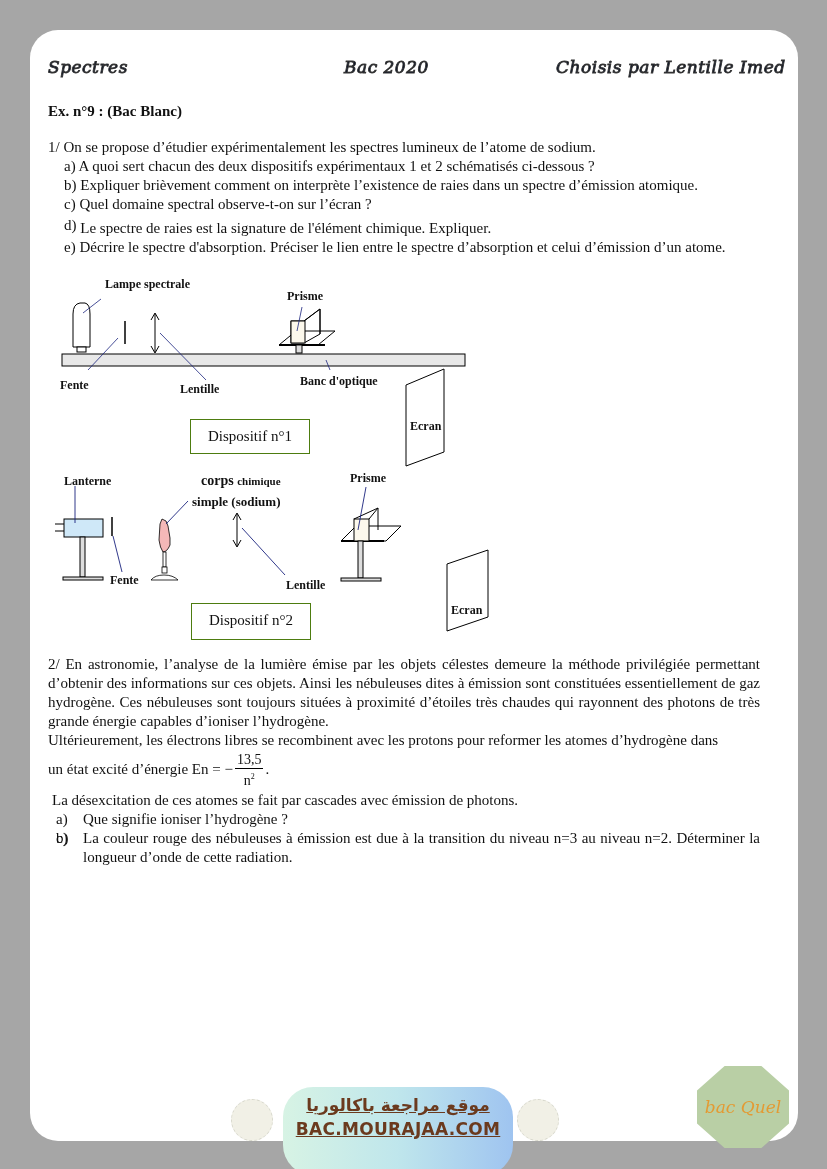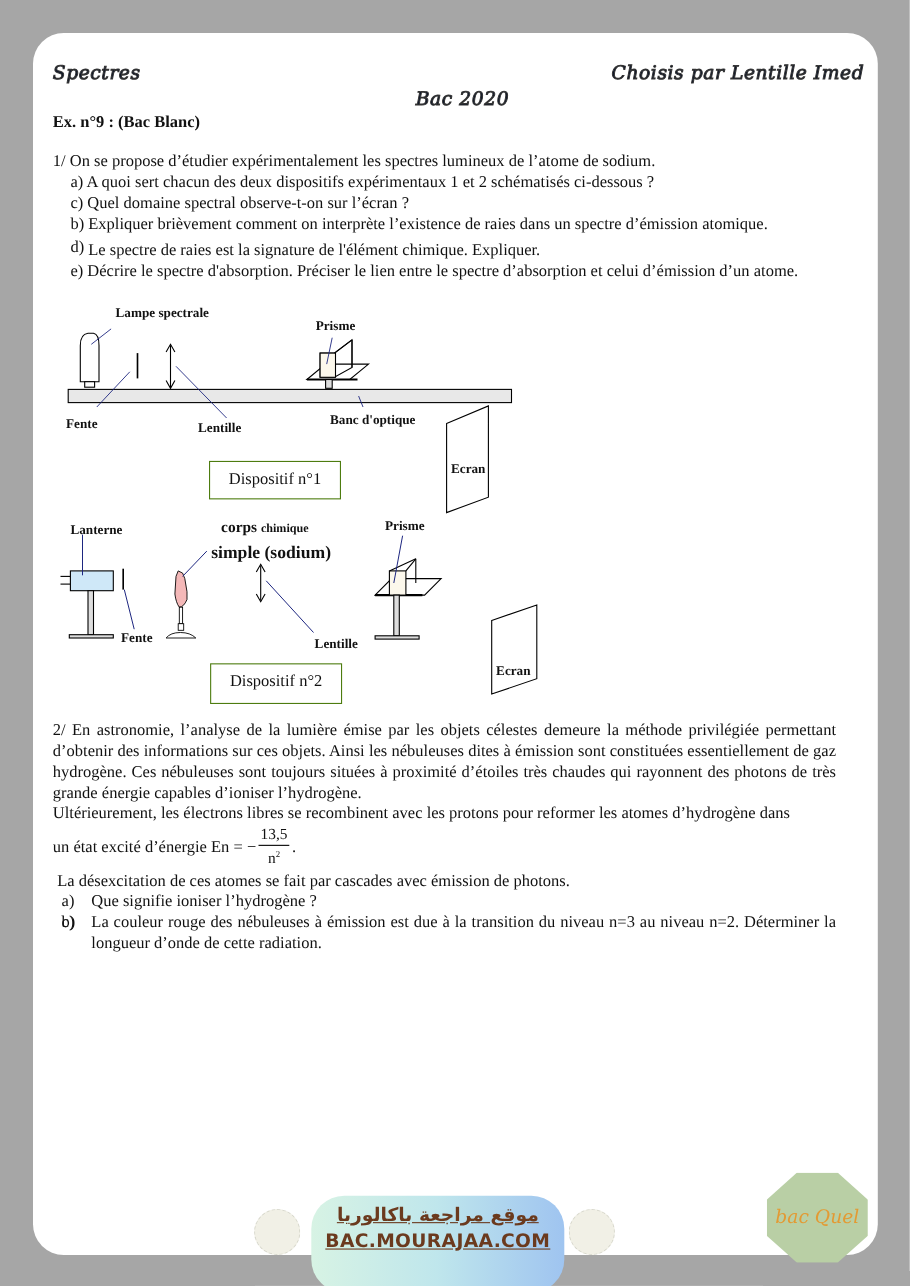--- a/index.html
+++ b/index.html
@@ -84,30 +84,30 @@
     font-family: "DejaVu Serif", serif; font-style: italic;
     font-size: 17px; text-align: center; line-height: 82px;
   }
 </style>
 </head>
 <body>
 
 <div class="page"></div>
 
 <div class="hdr outline" style="left:48px;">Spectres</div>
-<div class="hdr outline" style="left:378px;margin-top:23px;">Bac 2020</div>
+<div class="hdr outline" style="left:344px;">Bac 2020</div>
 <div class="hdr outline" style="left:556px;">Choisis par Lentille Imed</div>
 
 <div class="ex-title">Ex. n°9 :  (Bac Blanc)</div>
 
 <div class="txt" style="top:138px;">
   <p>1/ On se propose d’étudier expérimentalement les spectres  lumineux de l’atome de sodium.</p>
   <p class="ind"><span>a)</span> <span>A quoi sert chacun des deux dispositifs expérimentaux 1 et 2 schématisés ci-dessous ?</span></p>
+  <p class="ind"><span>b)</span> <span>Expliquer brièvement comment on interprète l’existence de raies dans un spectre d’émission atomique.</span></p>
   <p class="ind"><span>c)</span> <span>Quel domaine spectral observe-t-on sur l’écran ?</span></p>
-  <p class="ind"><span>b)</span> <span>Expliquer brièvement comment on interprète l’existence de raies dans un spectre d’émission atomique.</span></p>
   <p class="ind" style="margin-top:2px;"><span style="vertical-align:3px;">d)</span> <span>Le spectre de raies est la signature de l'élément chimique. Expliquer.</span></p>
   <p class="ind"><span>e)</span> <span>Décrire le spectre d'absorption. Préciser le lien entre le spectre d’absorption et celui d’émission d’un atome.</span></p>
 </div>
 
 <div>
   <svg width="827" height="1169">
 
     <path d="M73 347 L73 314 Q73 304 80 303 L85 303 Q90 304 90 314 L90 347 Z" fill="#fff" stroke="#000" stroke-width="1"></path>
     <rect x="77" y="347" width="9" height="5" fill="#fff" stroke="#000" stroke-width="1"></rect>
 
@@ -177,21 +177,21 @@
     <polygon points="447,564 488,550 488,617 447,631" fill="#fff" stroke="#000" stroke-width="1"></polygon>
 
     <line x1="75" y1="486" x2="75" y2="523" stroke="#1a237e" stroke-width="0.9"></line>
     <line x1="113" y1="536" x2="122" y2="572" stroke="#1a237e" stroke-width="0.9"></line>
     <line x1="188" y1="501" x2="166" y2="524" stroke="#1a237e" stroke-width="0.9"></line>
     <line x1="242" y1="528" x2="285" y2="575" stroke="#1a237e" stroke-width="0.9"></line>
     <line x1="366" y1="487" x2="358" y2="530" stroke="#1a237e" stroke-width="0.9"></line>
   </svg>
   <div class="lbl" style="left:64px; top:474px;">Lanterne</div>
   <div class="lbl" style="left:201px; top:473px; font-size:14px;"><span>corps</span> <span style="font-size:11px;">chimique</span></div>
-  <div class="lbl" style="left:192px; top:494px; font-size:16px;">simple (sodium)</div>
+  <div class="lbl" style="left:192px; top:494px; font-size:13px;">simple (sodium)</div>
   <div class="lbl" style="left:350px; top:471px;">Prisme</div>
   <div class="lbl" style="left:110px; top:573px;">Fente</div>
   <div class="lbl" style="left:286px; top:578px;">Lentille</div>
   <div class="lbl" style="left:451px; top:603px;">Ecran</div>
   <div class="dbox" style="left:191px; top:603px; width:118px; height:35px;">Dispositif n°2</div>
 </div>
 
 <div class="txt" style="top:655px;">
   <p>2/ En astronomie, l’analyse de la lumière émise par les objets célestes demeure la méthode privilégiée permettant d’obtenir des informations sur ces objets. Ainsi les nébuleuses dites à émission sont constituées essentiellement de gaz hydrogène. Ces nébuleuses sont toujours situées à proximité d’étoiles très chaudes qui rayonnent des photons de très grande énergie capables d’ioniser l’hydrogène.</p>
   <p>Ultérieurement, les électrons libres se recombinent avec les protons pour reformer les atomes d’hydrogène dans</p>

